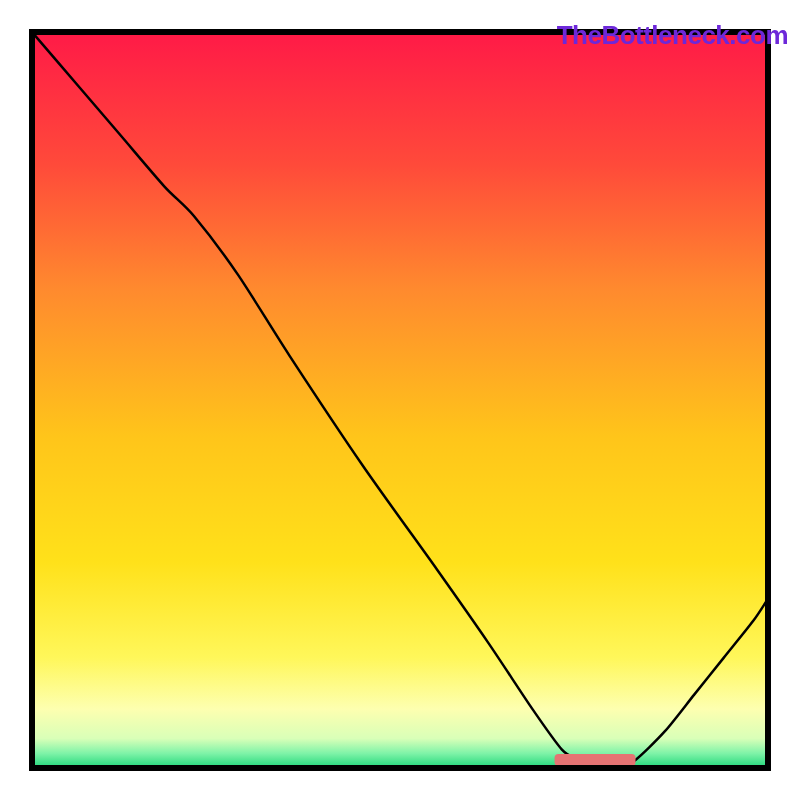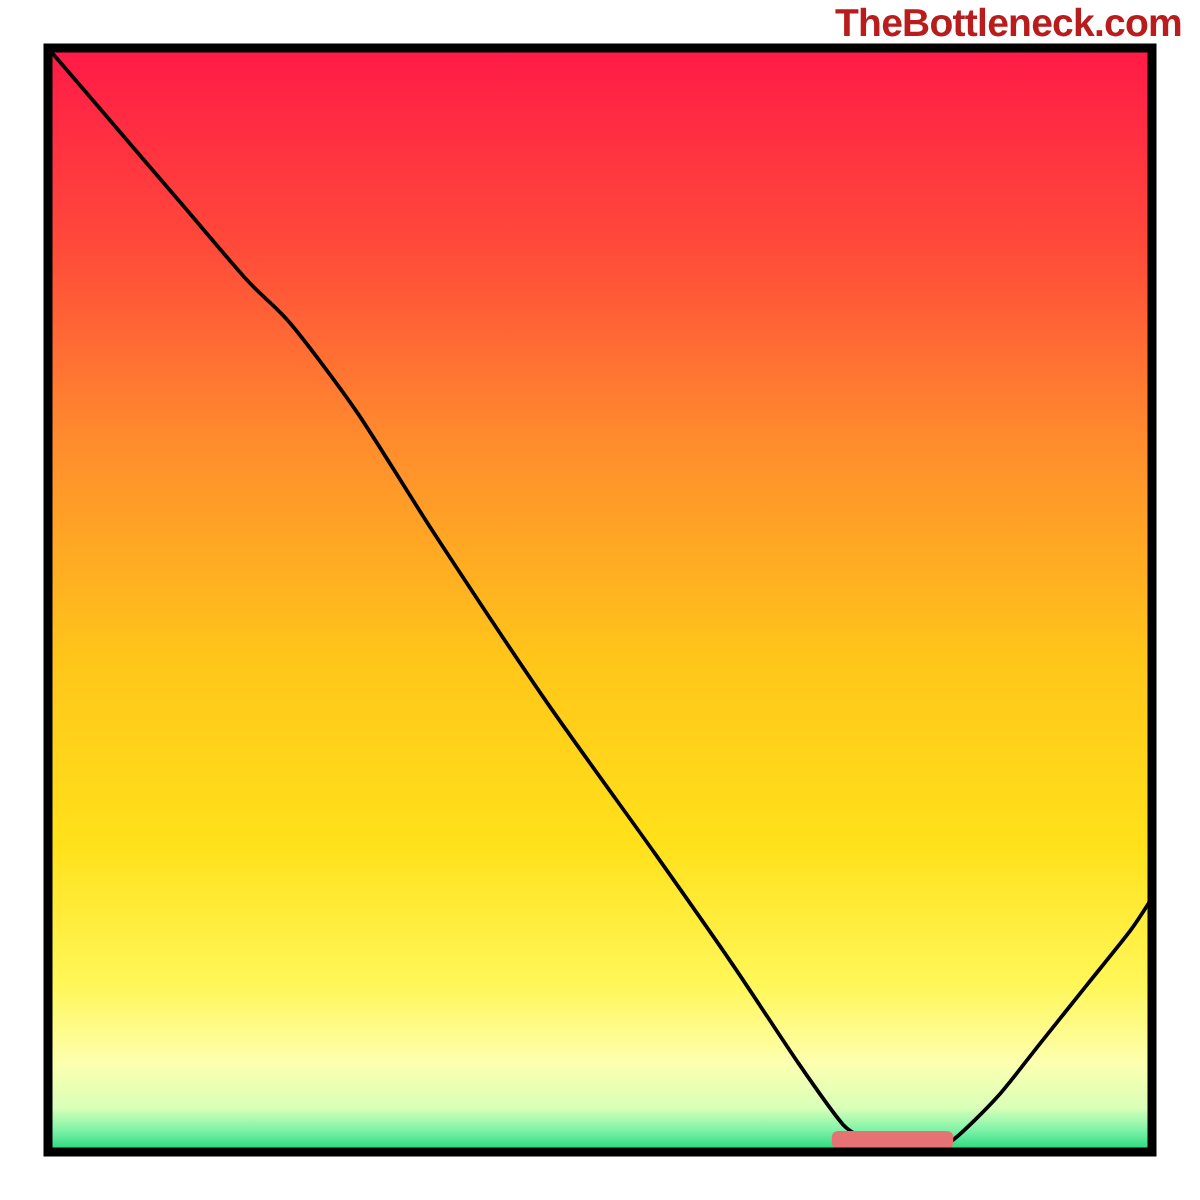--- a/index.html
+++ b/index.html
@@ -10,26 +10,26 @@
     background: #ffffff;
     overflow: hidden;
   }
   .outer {
     position: relative;
     width: 800px;
     height: 800px;
   }
   .watermark {
     position: absolute;
-    top: 0;
+    top: 20px;
     right: 12px;
     font-family: Arial, Helvetica, sans-serif;
     font-size: 26px;
     font-weight: bold;
-    color: #b91c1c;
+    color: #6d28d9;
     letter-spacing: -0.5px;
     z-index: 20;
   }
   svg.plot {
     position: absolute;
     left: 0;
     top: 0;
     width: 800px;
     height: 800px;
   }

